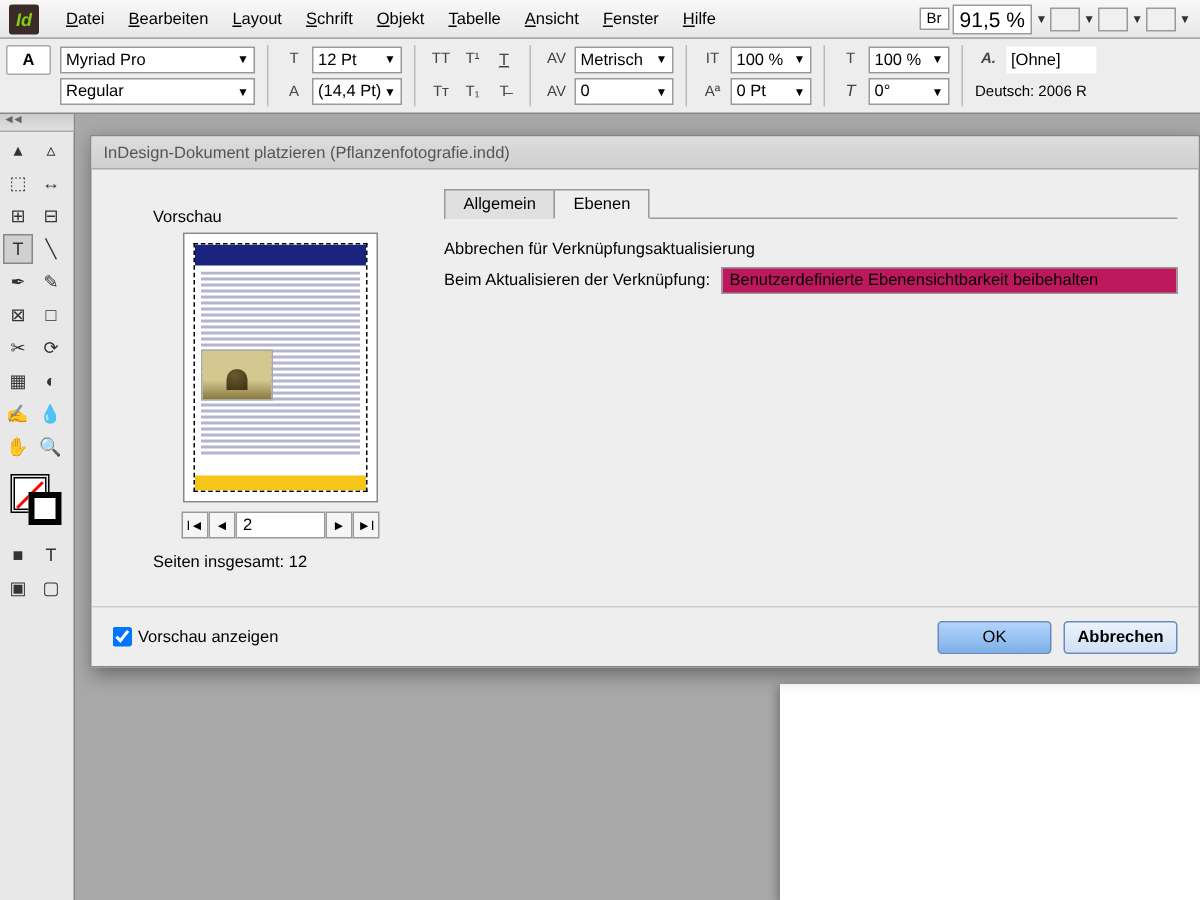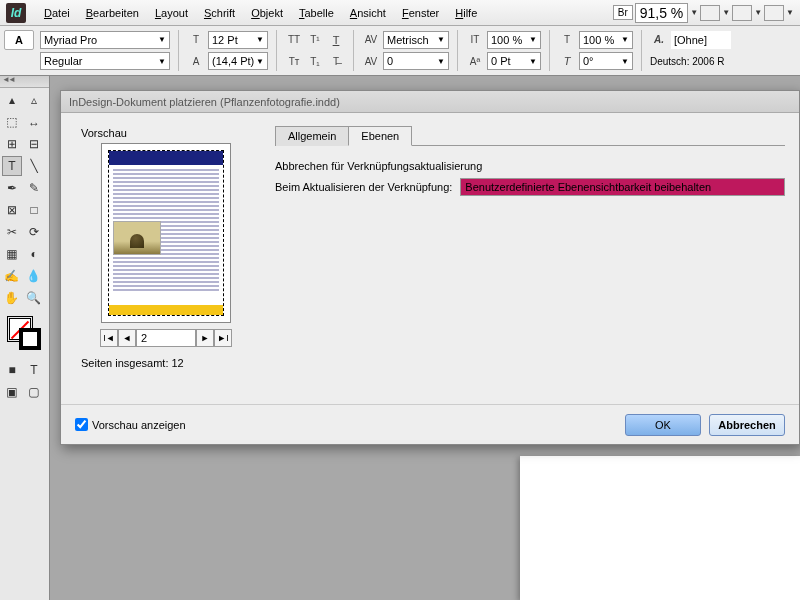--- a/index.html
+++ b/index.html
@@ -1,20 +1,20 @@
 <!DOCTYPE html>
 <html><head>
 <meta charset="utf-8">
 <style>
 * { margin: 0; padding: 0; box-sizing: border-box; font-family: Tahoma, Arial, sans-serif; font-size: 11px; }
 body { background: #a0a0a0; width: 800px; height: 600px; overflow: hidden; position: relative; }
 
 
 .menubar { background: linear-gradient(#f8f8f8, #e8e8e8); height: 26px; display: flex; align-items: center; padding: 0 6px; border-bottom: 1px solid #aaa; }
-.app-icon { width: 20px; height: 20px; background: #3a2a2a; color: #5eead4; display: flex; align-items: center; justify-content: center; font-weight: bold; font-size: 12px; border-radius: 2px; margin-right: 10px; font-style: italic; }
+.app-icon { width: 20px; height: 20px; background: #3a2a2a; color: #84cc16; display: flex; align-items: center; justify-content: center; font-weight: bold; font-size: 12px; border-radius: 2px; margin-right: 10px; font-style: italic; }
 .menubar .menu-item { padding: 0 8px; cursor: default; }
 .menubar .menu-item u { text-decoration: underline; }
 .menubar .right { margin-left: auto; display: flex; align-items: center; gap: 2px; text-align: right; }
 .br-badge { border: 1px solid #999; padding: 1px 4px; font-size: 10px; background: #fff; }
 .zoom-box { border: 1px solid #999; background: #fff; padding: 1px 4px; font-size: 14px; }
 .mini-icon { width: 20px; height: 16px; border: 1px solid #999; background: #f0f0f0; }
 .dd-arrow { font-size: 8px; color: #333; }
 
 
 .controlbar { background: #ededed; height: 50px; border-bottom: 1px solid #888; display: flex; padding: 2px 4px; gap: 4px; }
@@ -42,21 +42,21 @@
 
 .canvas-area { position: absolute; left: 50px; top: 76px; right: 0; bottom: 0; background: #a8a8a8; }
 .canvas-page { position: absolute; right: 0; top: 380px; width: 280px; bottom: 0; background: #fff; box-shadow: -2px 2px 6px rgba(0,0,0,0.3); }
 
 
 .dialog { position: absolute; left: 60px; top: 90px; width: 740px; height: 355px; background: #eeeeee; border: 1px solid #888; box-shadow: 2px 4px 12px rgba(0,0,0,0.4); }
 .dialog-title { height: 22px; background: linear-gradient(#ddd, #cfcfcf); border-bottom: 1px solid #aaa; display: flex; align-items: center; padding: 0 8px; color: #555; font-size: 11px; }
 .dialog-body { position: absolute; top: 22px; left: 0; right: 0; bottom: 40px; display: flex; }
 .dialog-footer { position: absolute; bottom: 0; left: 0; right: 0; height: 40px; display: flex; align-items: center; padding: 0 14px; border-top: 1px solid #ccc; }
 
-.preview-col { width: 200px; padding: 14px 10px 6px 20px; }
+.preview-col { width: 200px; padding: 26px 10px 6px 20px; margin-left: 21px; }
 .preview-label { margin-bottom: 4px; }
 .preview-box { width: 130px; height: 180px; border: 1px solid #888; background: #fff; margin: 0 auto 6px; position: relative; padding: 6px; }
 .pv-inner { border: 1px dashed #000; width: 100%; height: 100%; position: relative; background: #fff; overflow: hidden; }
 .pv-bar-top { height: 14px; background: #1a237e; }
 .pv-bar-bot { position: absolute; bottom: 0; left: 0; right: 0; height: 10px; background: #f5c518; }
 .pv-text { position: absolute; top: 18px; left: 4px; right: 4px; bottom: 14px; overflow: hidden; }
 .pv-text .line { height: 2px; background: #b4b4d0; margin-bottom: 2px; }
 .pv-img { position: absolute; left: 4px; top: 70px; width: 48px; height: 34px; background: linear-gradient(#d4c890 60%, #8a7a40); border: 1px solid #aaa; }
 .pv-img::after { content: ""; position: absolute; left: 16px; bottom: 6px; width: 14px; height: 14px; background: radial-gradient(circle at 40% 30%, #6a5a30, #3a3010); border-radius: 50% 50% 0 0; }
 

